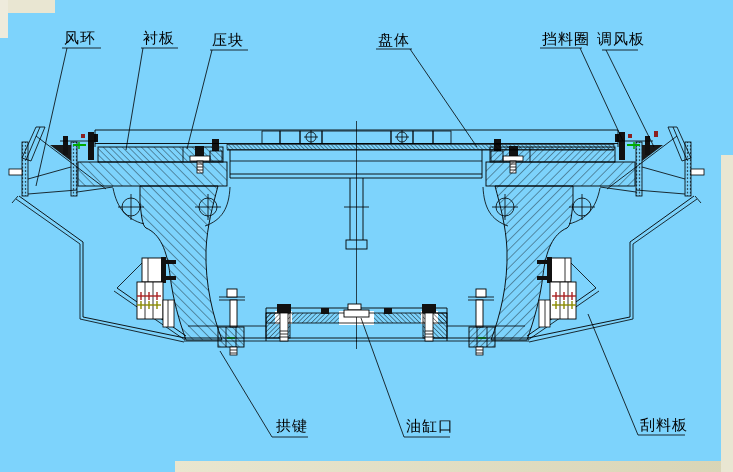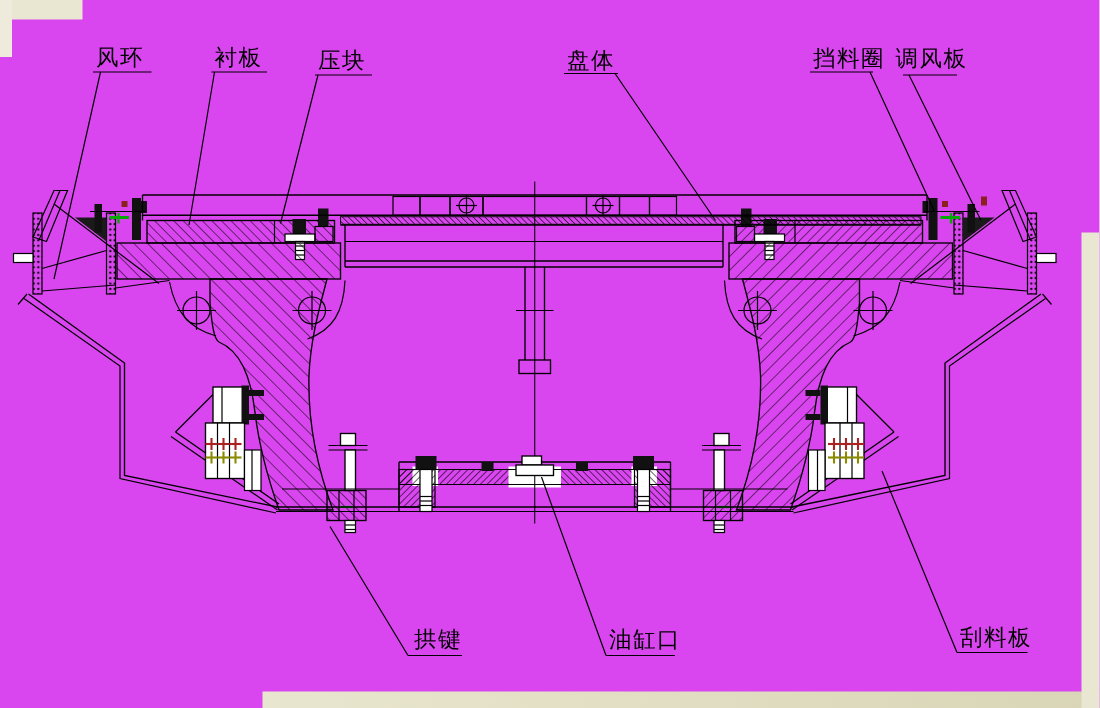--- a/index.html
+++ b/index.html
@@ -1,16 +1,16 @@
 <!DOCTYPE html>
 <html><head>
 <meta charset="utf-8">
 <style>
   html,body{margin:0;padding:0;background:#fff;}
-  .canvas{position:relative;width:733px;height:472px;background:#d946ef;overflow:hidden;
+  .canvas{position:relative;width:733px;height:472px;background:#7dd3fc;overflow:hidden;
           font-family:"Liberation Sans",sans-serif;}
   svg{display:block}
   .lbl{font-size:15px;letter-spacing:1px;fill:#000;font-family:"Liberation Sans",sans-serif;}
   .thin{stroke:#000;stroke-width:0.8;fill:none}
   .ln{stroke:#000;stroke-width:0.9;fill:none}
 </style>
 </head>
 <body>
 
 <div class="canvas">

